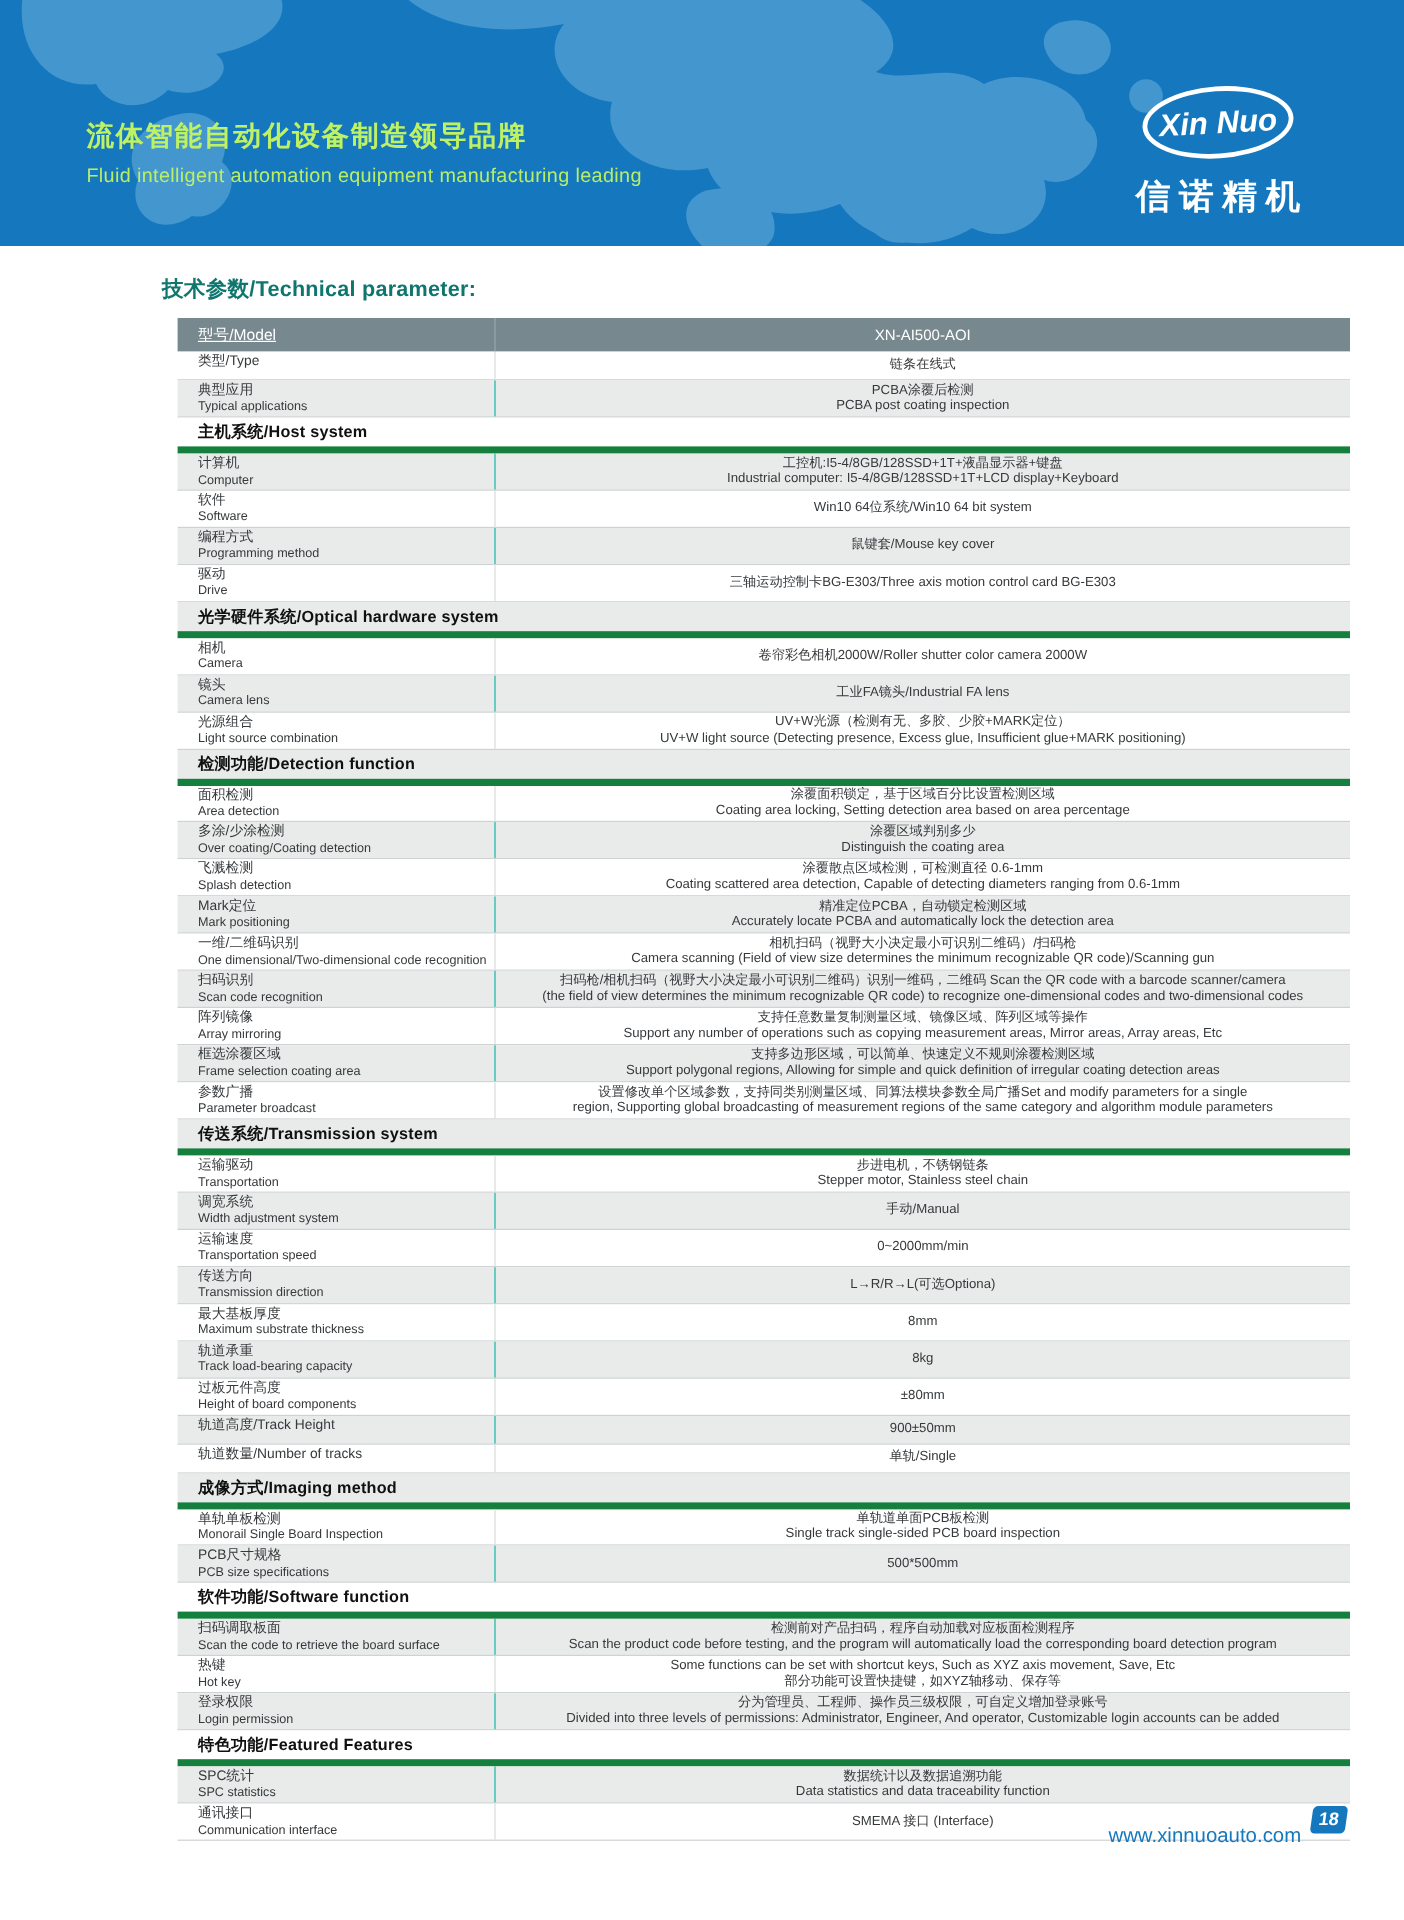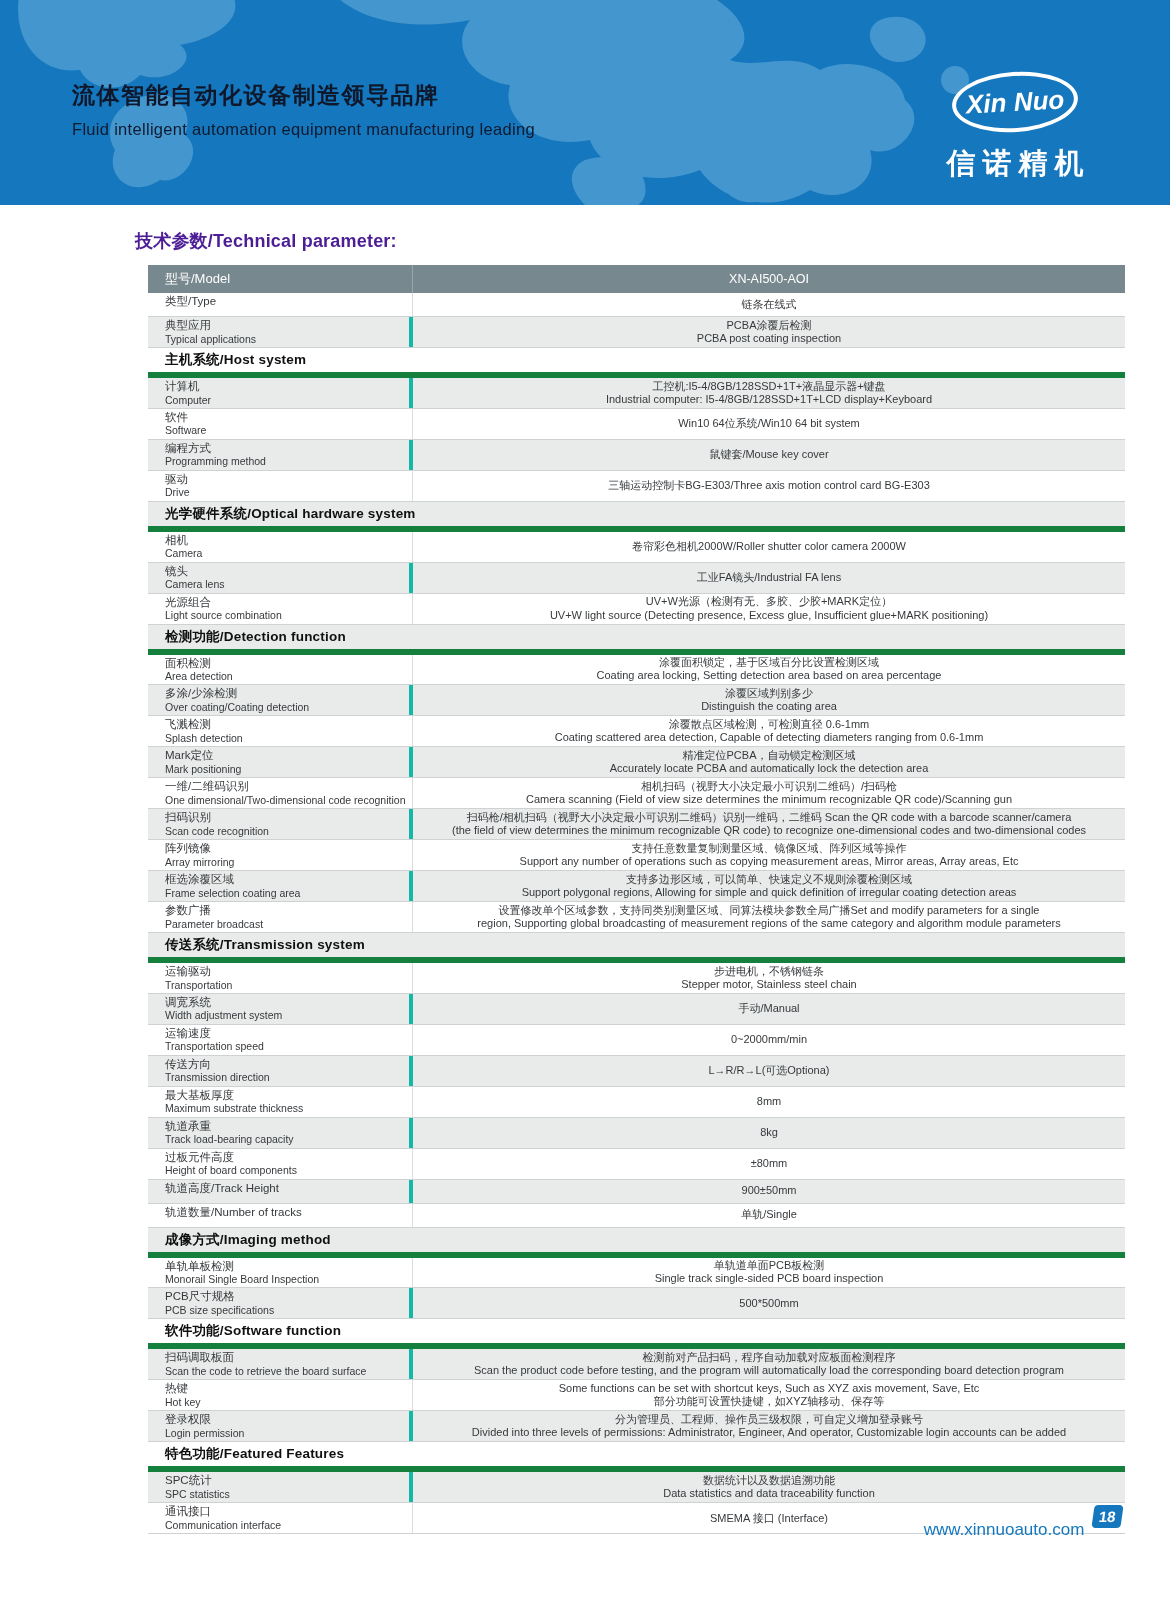--- a/index.html
+++ b/index.html
@@ -3,47 +3,47 @@
 <meta charset="utf-8">
 <style>
   * { margin:0; padding:0; box-sizing:border-box; }
   html,body { background:#ffffff; }
   body { font-family:"Liberation Sans","DejaVu Sans",sans-serif; }
   .page { position:relative; width:1170px; height:1600px; background:#ffffff; overflow:hidden; }
 
   
   .hero { position:relative; width:100%; height:205px; background:#1577bd; overflow:hidden; }
   .hero svg.map { position:absolute; left:0; top:0; width:100%; height:100%; }
-  .slogan { position:absolute; left:72px; top:80px; color:#0f172a; }
+  .slogan { position:absolute; left:72px; top:98px; color:#bef264; }
   .slogan-zh { font-size:23px; font-weight:bold; letter-spacing:1.5px; }
   .slogan-en { font-size:16.5px; font-weight:normal; margin-top:9px; letter-spacing:0.3px; opacity:.97; }
   .brand { position:absolute; left:900px; top:72px; width:230px; text-align:center; color:#fff; }
   .logo-oval { width:126px; height:60px; border:4px solid #ffffff; border-radius:50%;
                margin:0 auto; display:flex; align-items:center; justify-content:center;
                transform:rotate(-4deg); }
   .logo-oval span { font-size:26px; font-weight:bold; font-style:italic; transform:rotate(1deg); }
   .brand-name { margin-top:12px; font-size:29px; font-weight:bold; letter-spacing:7px; text-indent:7px; }
 
   
   main { width:977px; margin:0 0 0 148px; }
-  .title { margin:24px 0 12px -13px; font-size:18px; font-weight:bold; color:#4c1d95; letter-spacing:0.2px; }
+  .title { margin:24px 0 12px -13px; font-size:18px; font-weight:bold; color:#0f766e; letter-spacing:0.2px; }
 
   .spec-table { width:977px; font-size:11px; color:#36393c; }
   .thead { display:flex; background:#78888f; color:#ffffff; min-height:28px; align-items:stretch; }
   .th-label { width:265px; padding-left:17px; display:flex; align-items:center;
-              border-right:1px solid #99a6ac; font-size:13px; }
+              border-right:1px solid #99a6ac; font-size:13px;text-decoration:underline; }
   .th-value { flex:1; display:flex; align-items:center; justify-content:center; font-size:12.5px; }
 
   .param-row { display:flex; align-items:stretch; border-bottom:1px solid #ced2d3; min-height:24px; }
   .r-white { background:#ffffff; }
   .r-gray  { background:#e9ebeb; }
   .cell-label { width:265px; padding:2px 6px 2px 17px; display:flex; flex-direction:column;
                 line-height:1.18; }
   .r-white .cell-label { border-right:1px solid #dadddd; }
-  .r-gray  .cell-label { border-right:4px solid #14b8a6; }
+  .r-gray  .cell-label { border-right:1px solid #14b8a6; }
   .cell-label div:first-child { font-size:11.5px; }
   .cell-label div:nth-child(2) { font-size:10.5px; }
   .cell-value { flex:1; padding:0 8px; display:flex; flex-direction:column; justify-content:center;
                 text-align:center; line-height:1.2; font-size:11px; }
 
   .section-row { display:flex; align-items:center; min-height:30px; padding-left:17px;
                  border-bottom:6px solid #15803d; }
   .section-title { font-size:13.5px; font-weight:bold; color:#101010; letter-spacing:0.2px; }
 
   

